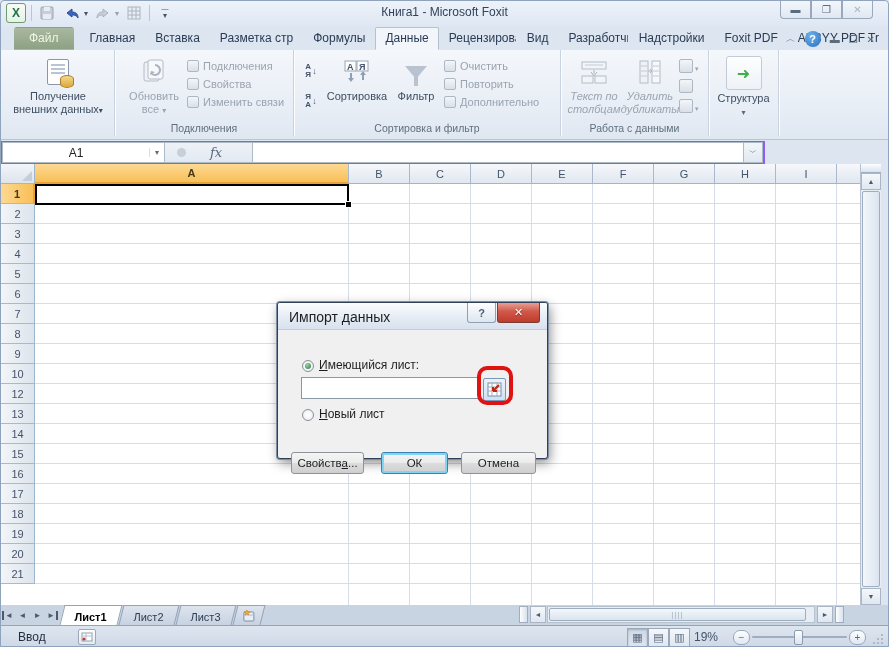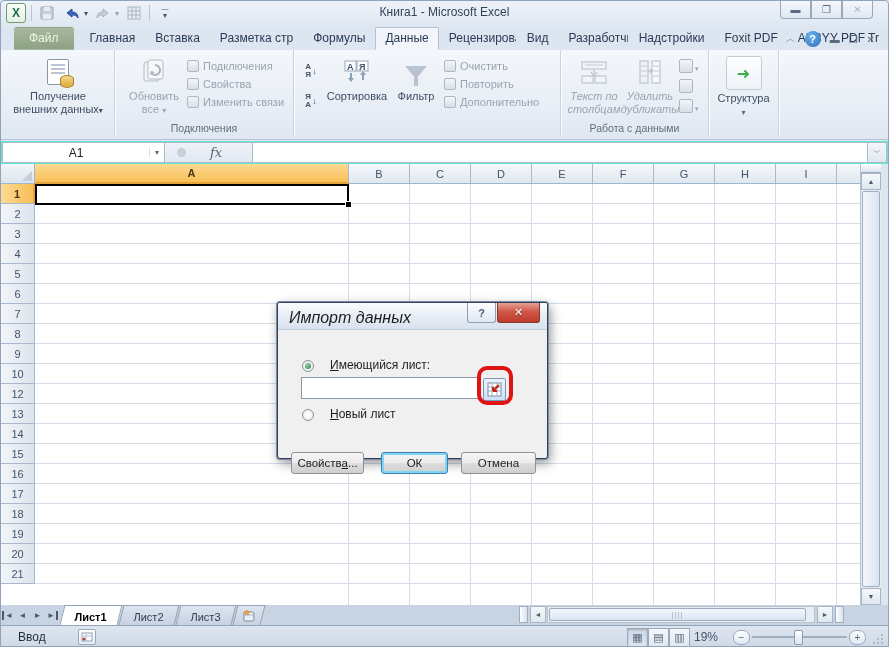--- a/index.html
+++ b/index.html
@@ -71,21 +71,21 @@
   #ttc{left:5px;top:6px;}
   #dedupe{left:61px;top:6px;align-items:center;}
   #g-data .tinycol{position:absolute;left:118px;top:7px;display:flex;flex-direction:column;gap:4px;}
   .tinyrow{display:flex;align-items:center;gap:2px;color:#9aa4b0;}
   .tinyrow .caret::after{font-size:7px;}
   
   #g-outline{left:709px;width:69px;}
   #g-outline .bigbtn{margin-top:6px;}
   #g-outline .icon-box{border:1px solid #c2cbd6;border-radius:3px;background:linear-gradient(#fdfefe,#eef2f7);}
   
-  #fbar{position:absolute;left:0;top:141px;width:889px;height:23px;background:#5eead4;display:flex;align-items:stretch;}
+  #fbar{position:absolute;left:0;top:141px;width:765px;height:23px;background:#8b5cf6;display:flex;align-items:stretch;}
   #namebox{margin:1px 0 1px 2px;width:163px;background:#fff;border:1px solid #aeb9c8;display:flex;align-items:center;box-sizing:border-box;}
   #namebox .nbtext{flex:1;text-align:center;font-size:12px;color:#222;}
   #namebox .nbdrop{width:14px;font-size:8px;color:#5c6c80;text-align:center;border-left:1px solid #d4dce6;}
   #fxzone{width:88px;margin:1px 0;background:linear-gradient(#eef2f8,#e2e9f2);border:1px solid #aeb9c8;border-left:none;
           display:flex;align-items:center;box-sizing:border-box;}
   .graydot{width:9px;height:9px;border-radius:50%;background:#c7cfd9;margin-left:12px;}
   .fxg{margin-left:24px;font-family:"DejaVu Serif","Liberation Serif",serif;font-style:italic;font-size:13px;color:#5a6a7c;}
   #finput{flex:1;background:#fff;border:1px solid #aeb9c8;border-left:none;margin:1px 0;}
   #fexpand{width:19px;margin:1px 2px 1px 0;background:linear-gradient(#f2f6fa,#e0e8f1);border:1px solid #aeb9c8;border-left:none;
            display:flex;align-items:center;justify-content:center;font-size:8px;color:#5c6c80;box-sizing:border-box;}
@@ -117,35 +117,35 @@
            display:flex;flex-direction:column;}
   .vsplit{height:8px;background:linear-gradient(#fdfeff,#d9e2ee);border-bottom:1px solid #9fadc0;}
   .sbtn{height:17px;background:linear-gradient(#f5f8fb,#dfe7f0);border:1px solid #aab6c6;display:flex;align-items:center;justify-content:center;
         font-size:7px;color:#4c5a6b;box-sizing:border-box;}
   #vthumb{flex:1;margin:1px;background:linear-gradient(90deg,#f3f7fb,#dbe4ef);border:1px solid #9fadc0;border-radius:2px;}
   
   #dialog{position:absolute;left:277px;top:302px;width:269px;height:155px;background:#f0f0f0;
           border:1px solid #30405a;border-radius:3px;box-shadow:0 0 0 1px #7d8da3,2px 4px 12px rgba(0,0,0,.45);z-index:50;}
   #dlg-title{position:absolute;left:0;top:0;right:0;height:26px;background:linear-gradient(#fafcfe,#e4ebf4 60%,#d8e1ee);
              border-bottom:1px solid #c3cdd9;border-radius:2px 2px 0 0;}
-  #dlg-title .ttext{position:absolute;left:11px;top:6px;font-size:16px;color:#1e1e1e;font-style:italic;}
+  #dlg-title .ttext{position:absolute;left:11px;top:6px;font-size:14px;color:#1e1e1e;}
   .dlg-help{position:absolute;left:189px;top:0;width:27px;height:19px;border:1px solid #8fa0b4;border-top:none;
             border-radius:0 0 3px 3px;background:linear-gradient(#fdfeff,#dde6f0);color:#4b5f77;font-size:11px;font-weight:bold;
             display:flex;align-items:center;justify-content:center;}
   .dlg-close{position:absolute;left:219px;top:0;width:41px;height:19px;border:1px solid #7e3b34;border-top:none;
              border-radius:0 0 3px 3px;background:linear-gradient(#e89f93,#d0584a 45%,#bf3b2b);color:#fff;font-size:11px;font-weight:bold;
              display:flex;align-items:center;justify-content:center;text-shadow:0 1px 1px rgba(0,0,0,.4);}
   #dlg-body{position:absolute;left:0;top:26px;right:0;bottom:0;font-size:12px;color:#1e1e1e;}
   #dlg-prompt{position:absolute;left:10px;top:10px;}
   .radio{position:absolute;width:12px;height:12px;border-radius:50%;border:1px solid #8a9097;background:radial-gradient(#fff,#e8ecef);box-sizing:border-box;}
   .radio.checked::after{content:"";position:absolute;left:2px;top:2px;width:6px;height:6px;border-radius:50%;
                         background:radial-gradient(circle at 35% 30%,#9ad1a8,#2f7d3f);}
   #radio1{left:24px;top:31px;}
   #radio2{left:24px;top:80px;}
-  .rlabel{position:absolute;left:52px;}
+  .rlabel{position:absolute;left:41px;}
   #rlabel1{top:29px;}
   #rlabel2{top:78px;}
   .u{text-decoration:underline;}
   #dlg-input{position:absolute;left:23px;top:48px;width:179px;height:22px;border:1px solid #8a97a4;background:#fff;
              box-sizing:border-box;font-size:12px;padding:2px 4px;font-family:inherit;}
   #collapse-btn{position:absolute;left:205px;top:49px;width:21px;height:21px;border:1px solid #7996b9;border-radius:2px;
                 background:linear-gradient(#eaf3fd,#cfe1f7);display:flex;align-items:center;justify-content:center;}
   .dbtn{position:absolute;top:123px;height:22px;box-sizing:border-box;border:1px solid #8e9299;border-radius:3px;
         background:linear-gradient(#f5f5f5,#ebebeb 48%,#dcdcdc 52%,#cfcfcf);font-size:11.5px;color:#1e1e1e;
         display:flex;align-items:center;justify-content:center;}
@@ -245,21 +245,21 @@
           <rect x="1" y="1" width="12" height="12" fill="#e8edf3" stroke="#aab4c0"></rect>
           <path d="M1 5 H13 M1 9 H13 M5 1 V13 M9 1 V13" stroke="#aab4c0"></path>
         </svg>
     </div>
     <div class="qsep"></div>
     <div class="qbtn" style="flex-direction:column;color:#44546a;">
       <span style="font-size:7px;line-height:4px;">—</span>
         <span style="font-size:8px;">▾</span>
     </div>
   </div>
-  <div id="win-title">Книга1  -  Microsoft Excel</div>
+  <div id="win-title">Книга1  -  Microsoft Foxit</div>
   <div id="winbtns">
     <div class="wbtn">▬</div>
     <div class="wbtn">❐</div>
     <div class="wbtn">✕</div>
   </div>
 </div>
 
 <div id="tabrow">
 
 <div class="rtab file-tab">Файл</div>
@@ -372,20 +372,21 @@
       </div>
         <div class="rsmall">
         <span class="ric"></span>
         <span>Повторить</span>
       </div>
         <div class="rsmall">
         <span class="ric"></span>
         <span>Дополнительно</span>
       </div>
       </div>
+    <div class="gtitle">Сортировка и фильтр</div>
   </div>
 
   <div class="rgroup" id="g-data">
     <div class="bigbtn gray" id="ttc">
       <div class="icon-box">
         <svg width="30" height="24" viewBox="0 0 30 24">
             <rect x="3" y="2" width="24" height="7" fill="#f2f5f8" stroke="#b3bcc7"></rect>
             <path d="M6 5 h18" stroke="#c3ccd6"></path>
             <path d="M15 10 v4 M12 12 l3 4 l3 -4" stroke="#a9b3bf" fill="none"></path>
             <rect x="3" y="16" width="11" height="7" fill="#f2f5f8" stroke="#b3bcc7"></rect>

